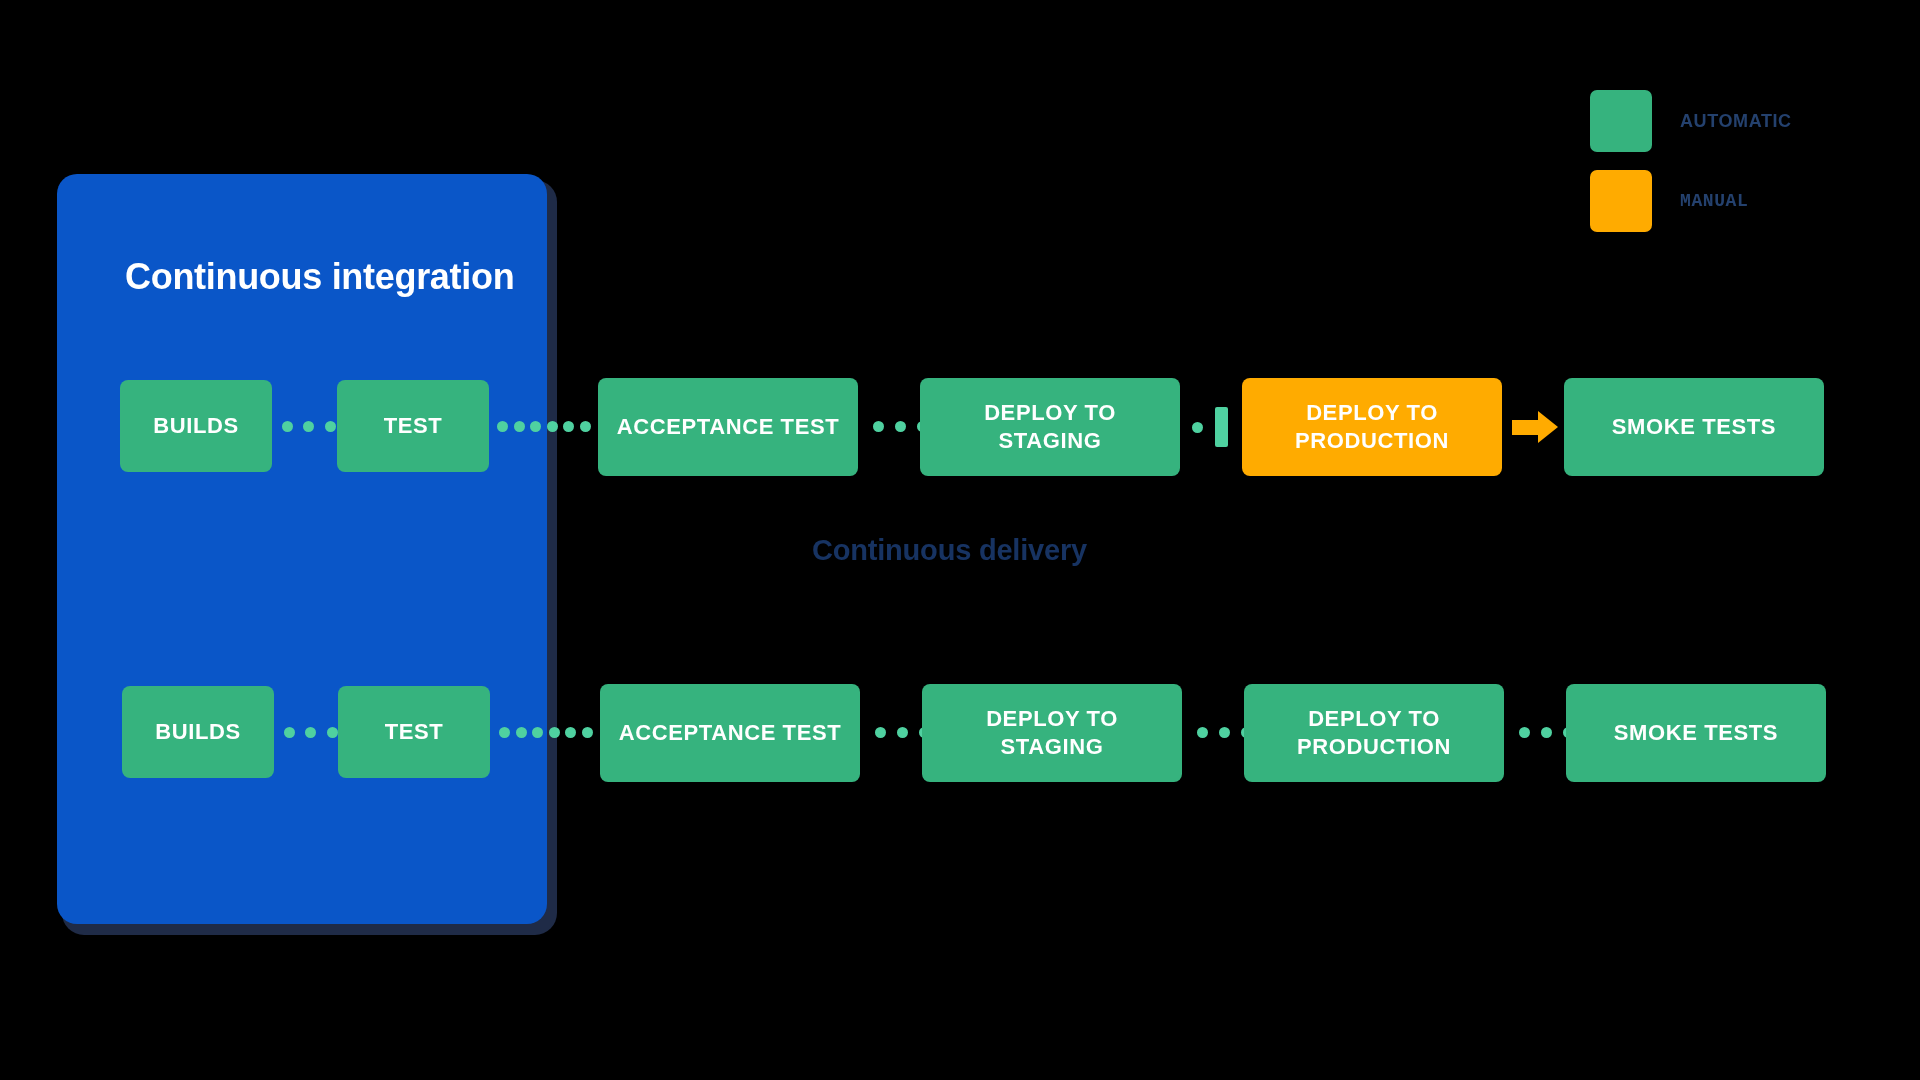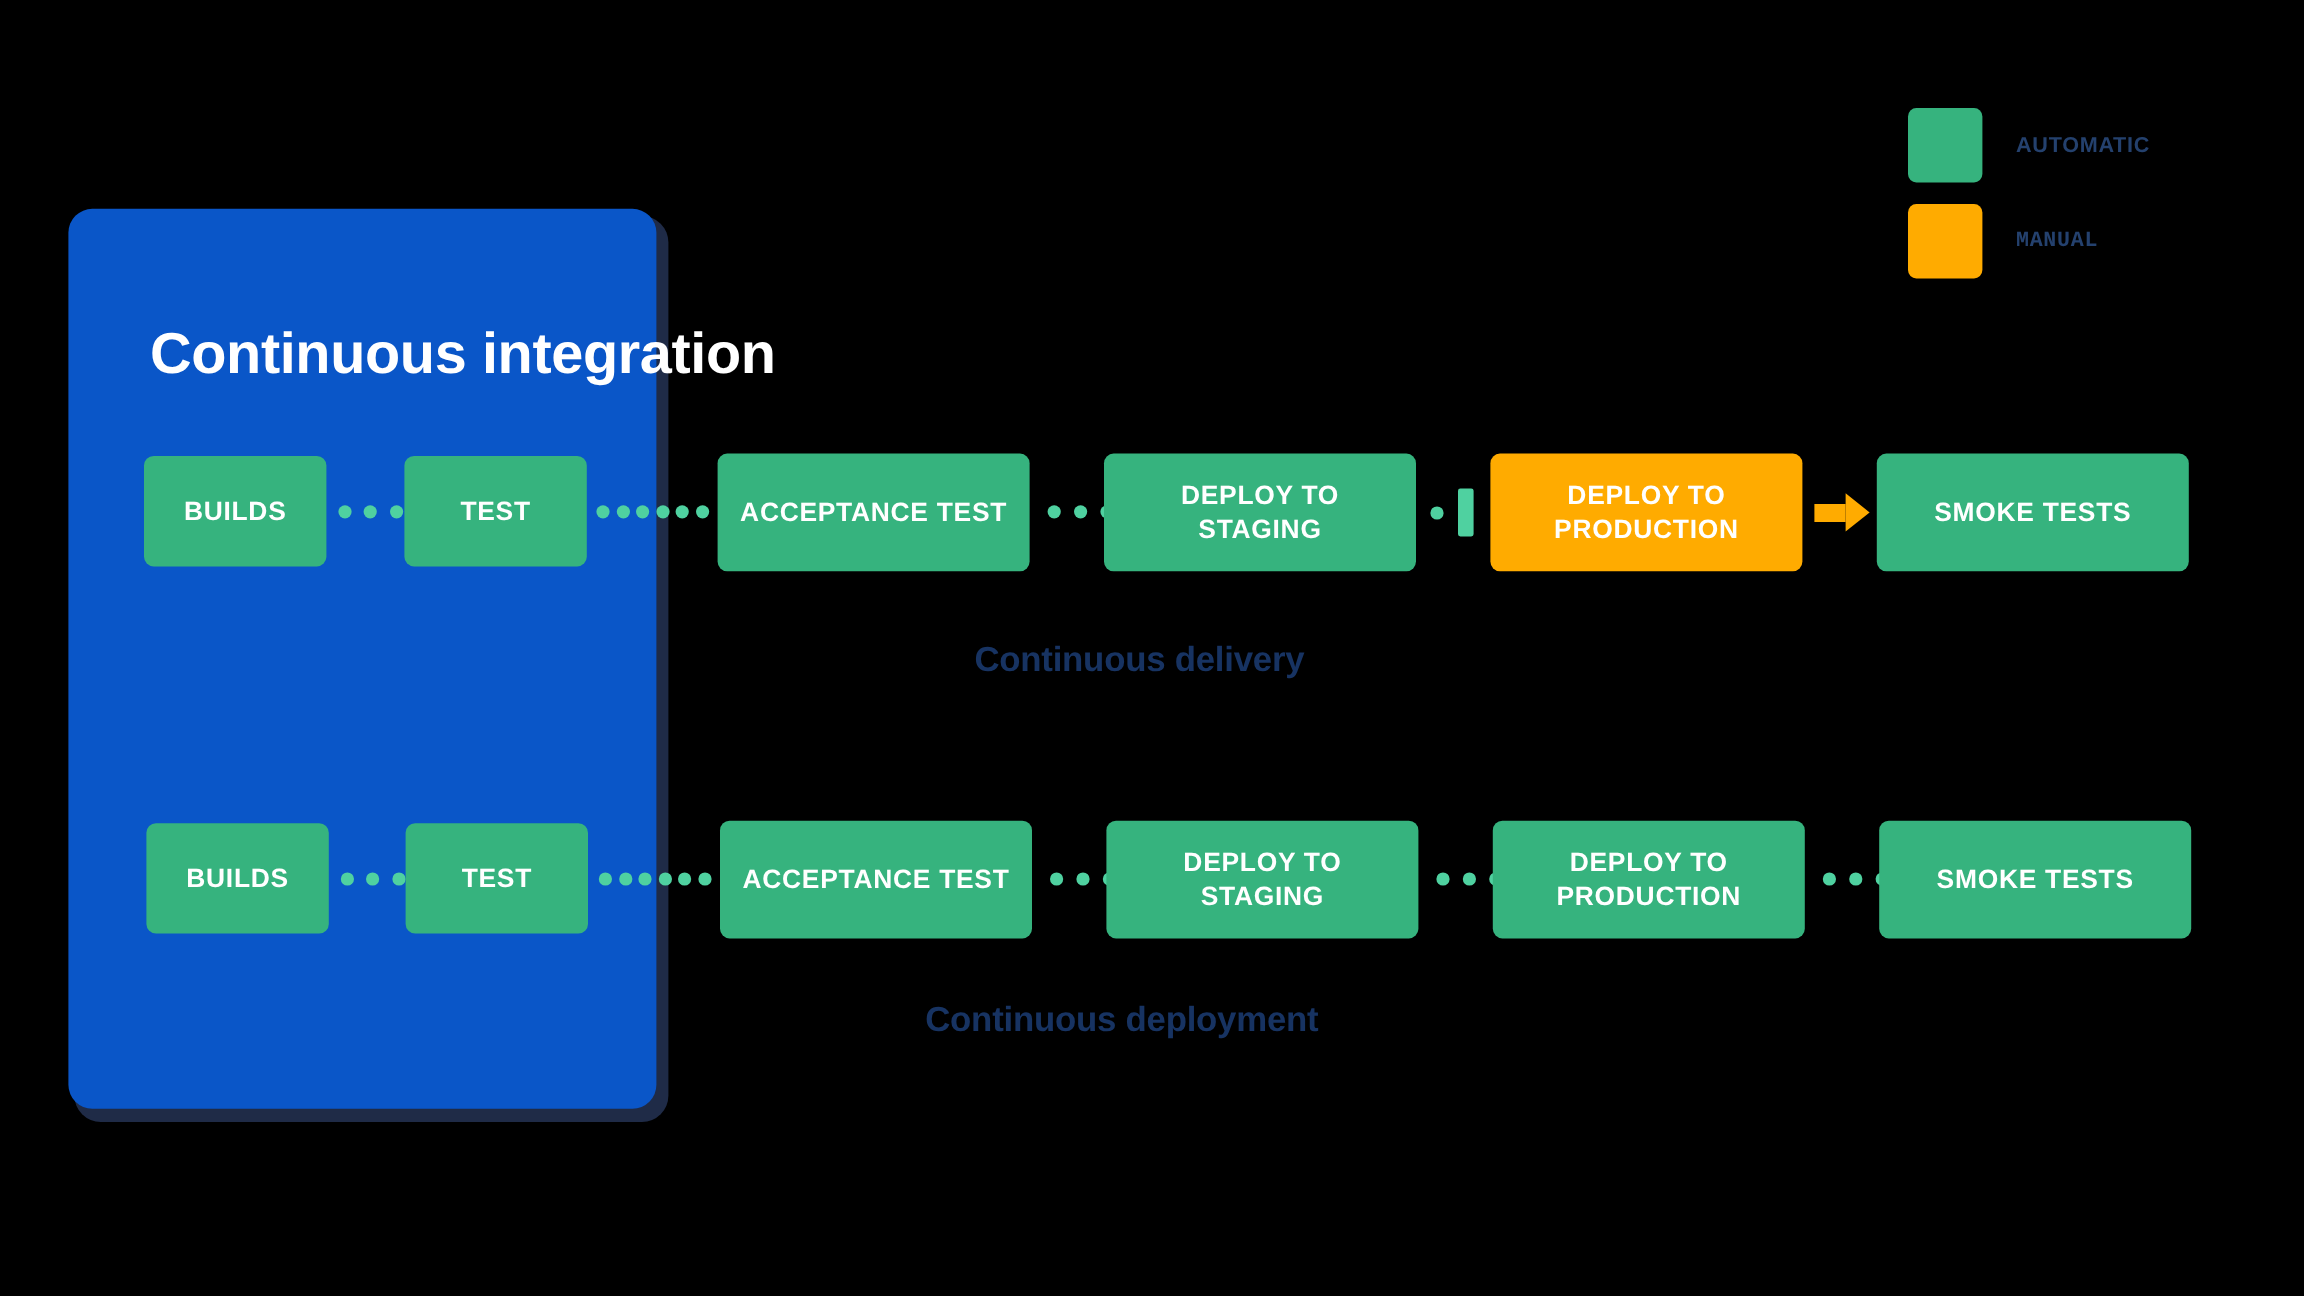--- a/index.html
+++ b/index.html
@@ -36,22 +36,22 @@
     left: 57px;
     top: 174px;
     width: 490px;
     height: 750px;
     border-radius: 20px;
     background: #0a56c8;
   }
   .ci-title {
     position: absolute;
     left: 125px;
-    top: 268px;
-    font-size: 48px;
+    top: 256px;
+    font-size: 36px;
     font-weight: 700;
     color: #ffffff;
     letter-spacing: -0.3px;
     white-space: nowrap;
   }
 
   
   .stage {
     position: absolute;
     box-sizing: border-box;
@@ -261,15 +261,14 @@
   <div class="stage automatic" style="left:1244px; top:684px; width:260px; height:98px;">DEPLOY TO PRODUCTION</div>
 
   <div class="dots" style="left:1519px; top:726px; width:55px;">
     <i></i>
     <i></i>
     <i></i>
   </div>
 
   <div class="stage automatic" style="left:1566px; top:684px; width:260px; height:98px;">SMOKE TESTS</div>
 
-  <div class="caption" style="left:771px; top:834px;">Continuous deployment</div>
 
 </div>
 
 </body></html>

